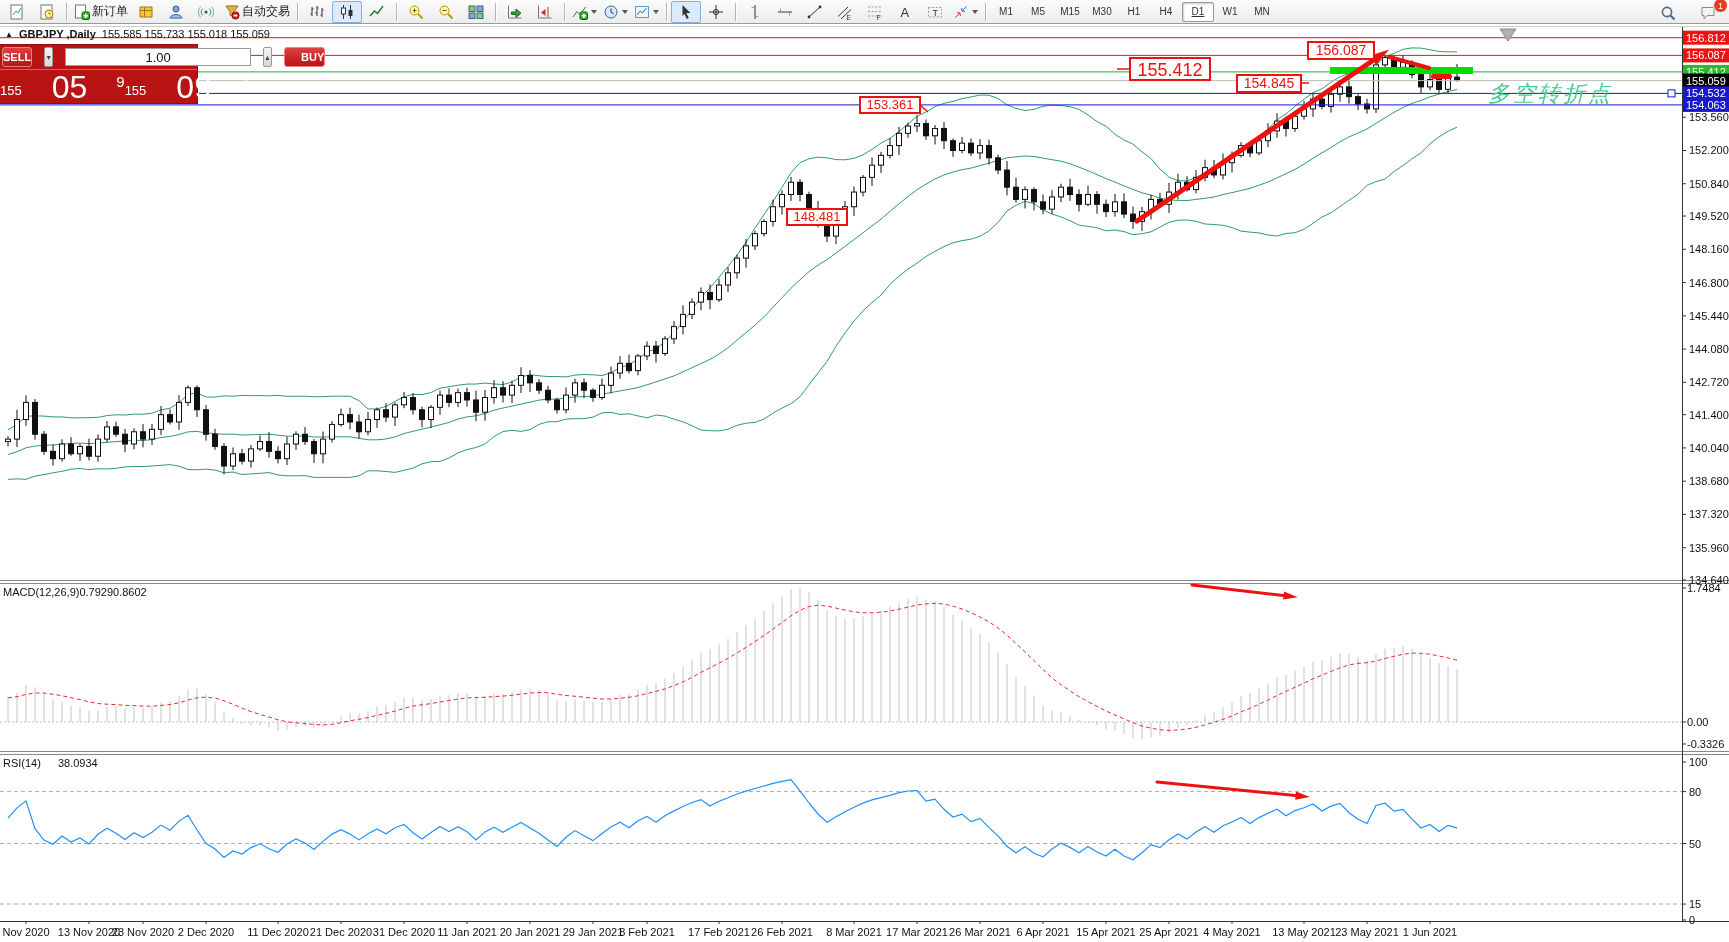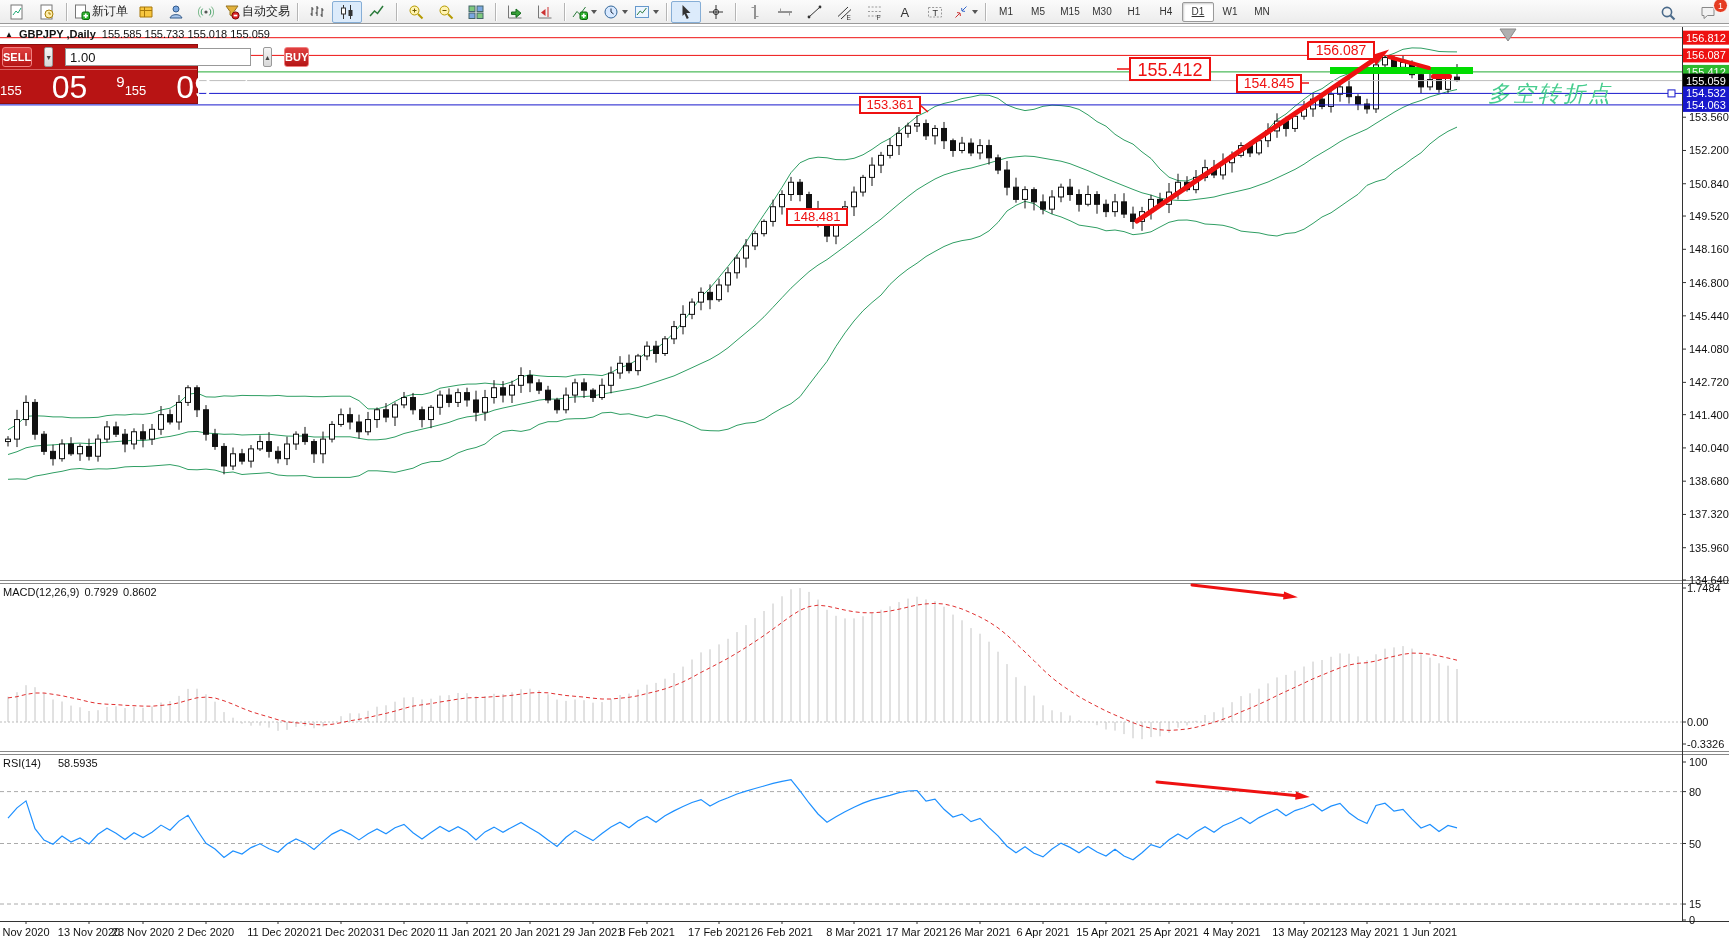--- a/index.html
+++ b/index.html
@@ -15,33 +15,33 @@
   .caret{width:0;height:0;border-left:3px solid transparent;border-right:3px solid transparent;border-top:4px solid #555;margin-left:1px;}
   .tf{height:18px;min-width:26px;display:flex;align-items:center;justify-content:center;font-size:10px;color:#333;
     border:1px solid transparent;border-radius:2px;flex:none;padding:0 2px;}
   .tf.active{border:1px solid #9a9a9a;background:#fff;box-shadow:inset 1px 1px 2px #ccc;text-decoration:underline;}
   #tb-right{position:absolute;right:6px;top:2px;display:flex;align-items:center;gap:10px;}
   .badge{position:absolute;right:-6px;top:-5px;background:#e53c22;color:#fff;border-radius:8px;min-width:13px;height:13px;
     font-size:9px;display:flex;align-items:center;justify-content:center;border:1px solid #fff;}
   
   #title-line{position:absolute;left:5px;top:28px;font-size:11px;color:#111;z-index:6;display:flex;gap:6px;align-items:center;}
   #title-line .tri{font-size:8px;}
-  #macd-label{position:absolute;left:3px;top:586px;font-size:11px;color:#111;z-index:6;display:flex;gap:5px;justify-content:center;}
+  #macd-label{position:absolute;left:3px;top:586px;font-size:11px;color:#111;z-index:6;display:flex;justify-content:center;}
   #rsi-label{position:absolute;left:3px;top:757px;font-size:11px;color:#111;z-index:6;display:flex;gap:17px;}
   svg text{font-family:"Liberation Sans",sans-serif;}
   
   #qpanel{position:absolute;left:0;top:44px;width:198px;background:#b81414;z-index:10;
     border:1px solid #8e0f0f;border-left:none;box-sizing:border-box;}
   #qp-row1{display:flex;align-items:center;height:22px;padding:1px 2px;gap:12px;}
   .qbtn{height:18px;border:1px solid #f08080;border-radius:3px;background:linear-gradient(#e04040,#b51515);
     color:#fff;font-size:11px;font-weight:bold;display:flex;align-items:center;justify-content:center;}
-  #sell-btn{width:44px;} #buy-btn{width:40px;}
+  #sell-btn{width:44px;} #buy-btn{width:40px;padding-left:16px;}
   .spin{width:15px;height:18px;background:linear-gradient(#f5f5f5,#d8d8d8);border:1px solid #999;border-radius:2px;
     display:flex;align-items:center;justify-content:center;font-size:7px;color:#444;}
-  #vol{flex:1;height:16px;background:#fff;border:1px solid #999;font-size:13px;color:#111;text-align:left;padding:0 4px;}
+  #vol{flex:1;height:16px;background:#fff;border:1px solid #999;font-size:13px;color:#111;text-align:center;padding:0 4px;}
   #qp-row2{display:flex;height:33px;border-top:1px solid #d86060;}
   .bigprice{flex:1;display:flex;align-items:flex-end;justify-content:center;color:#fff;padding-bottom:1px;gap:28px;}
   .bp-base{font-size:13px;margin:0 2px 4px 0;}
   .bp-big{font-size:32px;line-height:29px;font-weight:500;}
   .bp-sup{font-size:15px;margin:0 0 12px 1px;}
   #qp-div{width:1px;background:#e89090;}
 </style>
 </head>
 <body>
 
@@ -1021,15 +1021,15 @@
     </div>
   </div>
 
   <div id="macd-label">
     <span>MACD(12,26,9)</span>
       <span>0.7929</span>
       <span>0.8602</span>
   </div>
   <div id="rsi-label">
     <span>RSI(14)</span>
-      <span>58.5935</span>
+      <span>38.0934</span>
   </div>
 </div>
 
 </body></html>

